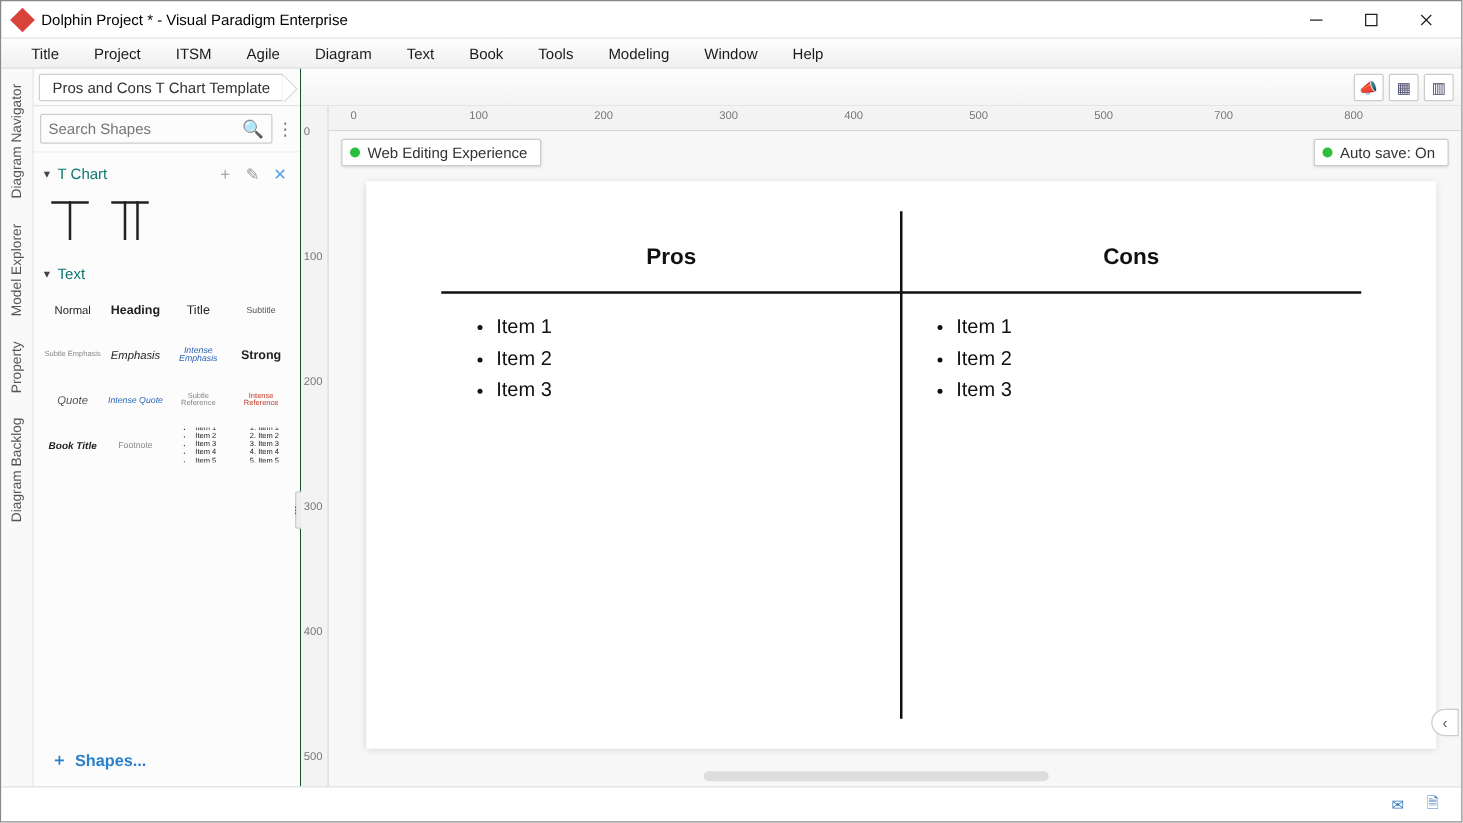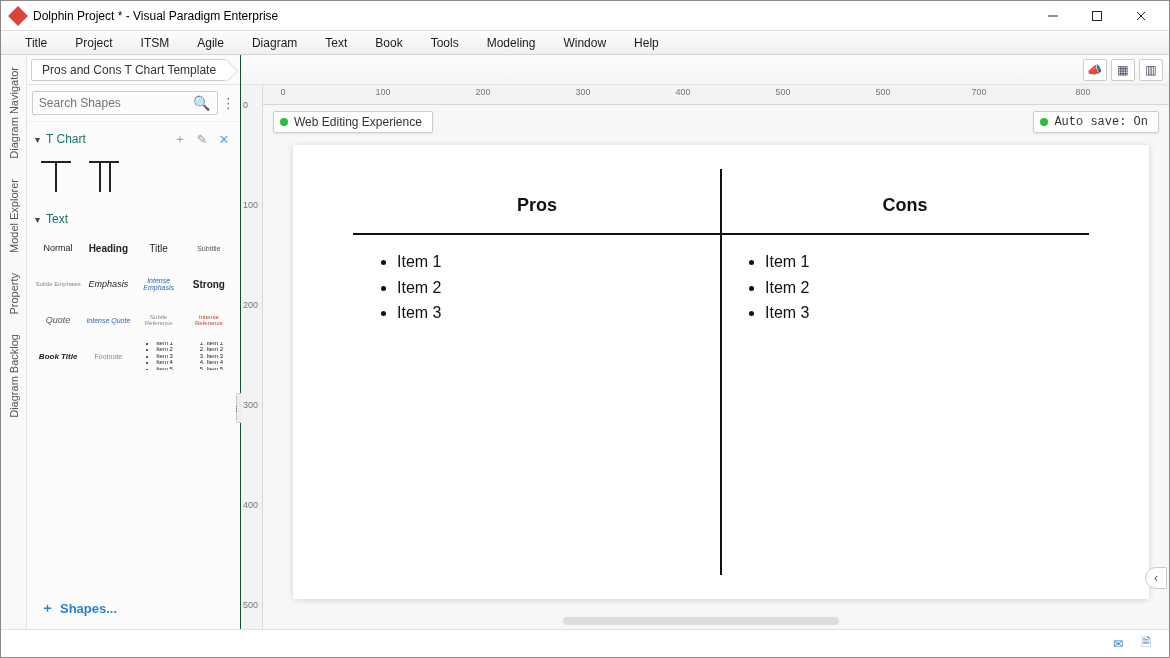--- a/index.html
+++ b/index.html
@@ -75,21 +75,21 @@
 .hruler { height:20px; background:#f3f3f3; border-bottom:1px solid #d8d8d8; position:relative; overflow:hidden; }
 .hruler .rmark { position:absolute; top:2px; font-size:9px; color:#777; transform:translateX(-50%); }
 .vruler .rmark { position:absolute; left:2px; font-size:9px; color:#777; transform:translateY(-50%) rotate(-0deg); writing-mode:horizontal-tb; }
 
 .canvaswrap { flex:1; position:relative; overflow:hidden; }
 .canvas { position:absolute; inset:0; background:#f7f7f7; }
 
 .badge { position:absolute; top:6px; background:#fff; border:1px solid #ccc; padding:3px 10px 3px 20px; font-size:12px; border-radius:2px; box-shadow:0 1px 2px rgba(0,0,0,.08); color:#333; }
 .badge::before { content:""; position:absolute; left:6px; top:50%; width:8px; height:8px; margin-top:-4px; border-radius:50%; background:#2cbf3f; }
 .badge.left { left:10px; }
-.badge.right { right:10px;font-family:Liberation Mono, monospace; }
+.badge.right { right:10px; }
 
 .page { position:absolute; left:30px; top:40px; right:20px; bottom:30px; background:#fff; box-shadow:0 1px 6px rgba(0,0,0,.15); }
 .tchart { position:absolute; left:60px; right:60px; top:24px; bottom:24px; }
 .tchart .hline { position:absolute; left:0; right:0; top:64px; height:2px; background:#111; }
 .tchart .vline { position:absolute; top:0; bottom:0; left:50%; width:2px; margin-left:-1px; background:#111; }
 .colhead { position:absolute; top:26px; width:50%; text-align:center; font-size:18px; font-weight:bold; color:#111; }
 .colhead.left { left:0; }
 .colhead.right { right:0; }
 .colbody { position:absolute; top:80px; width:50%; }
 .colbody.left { left:0; padding-left:20px; }

